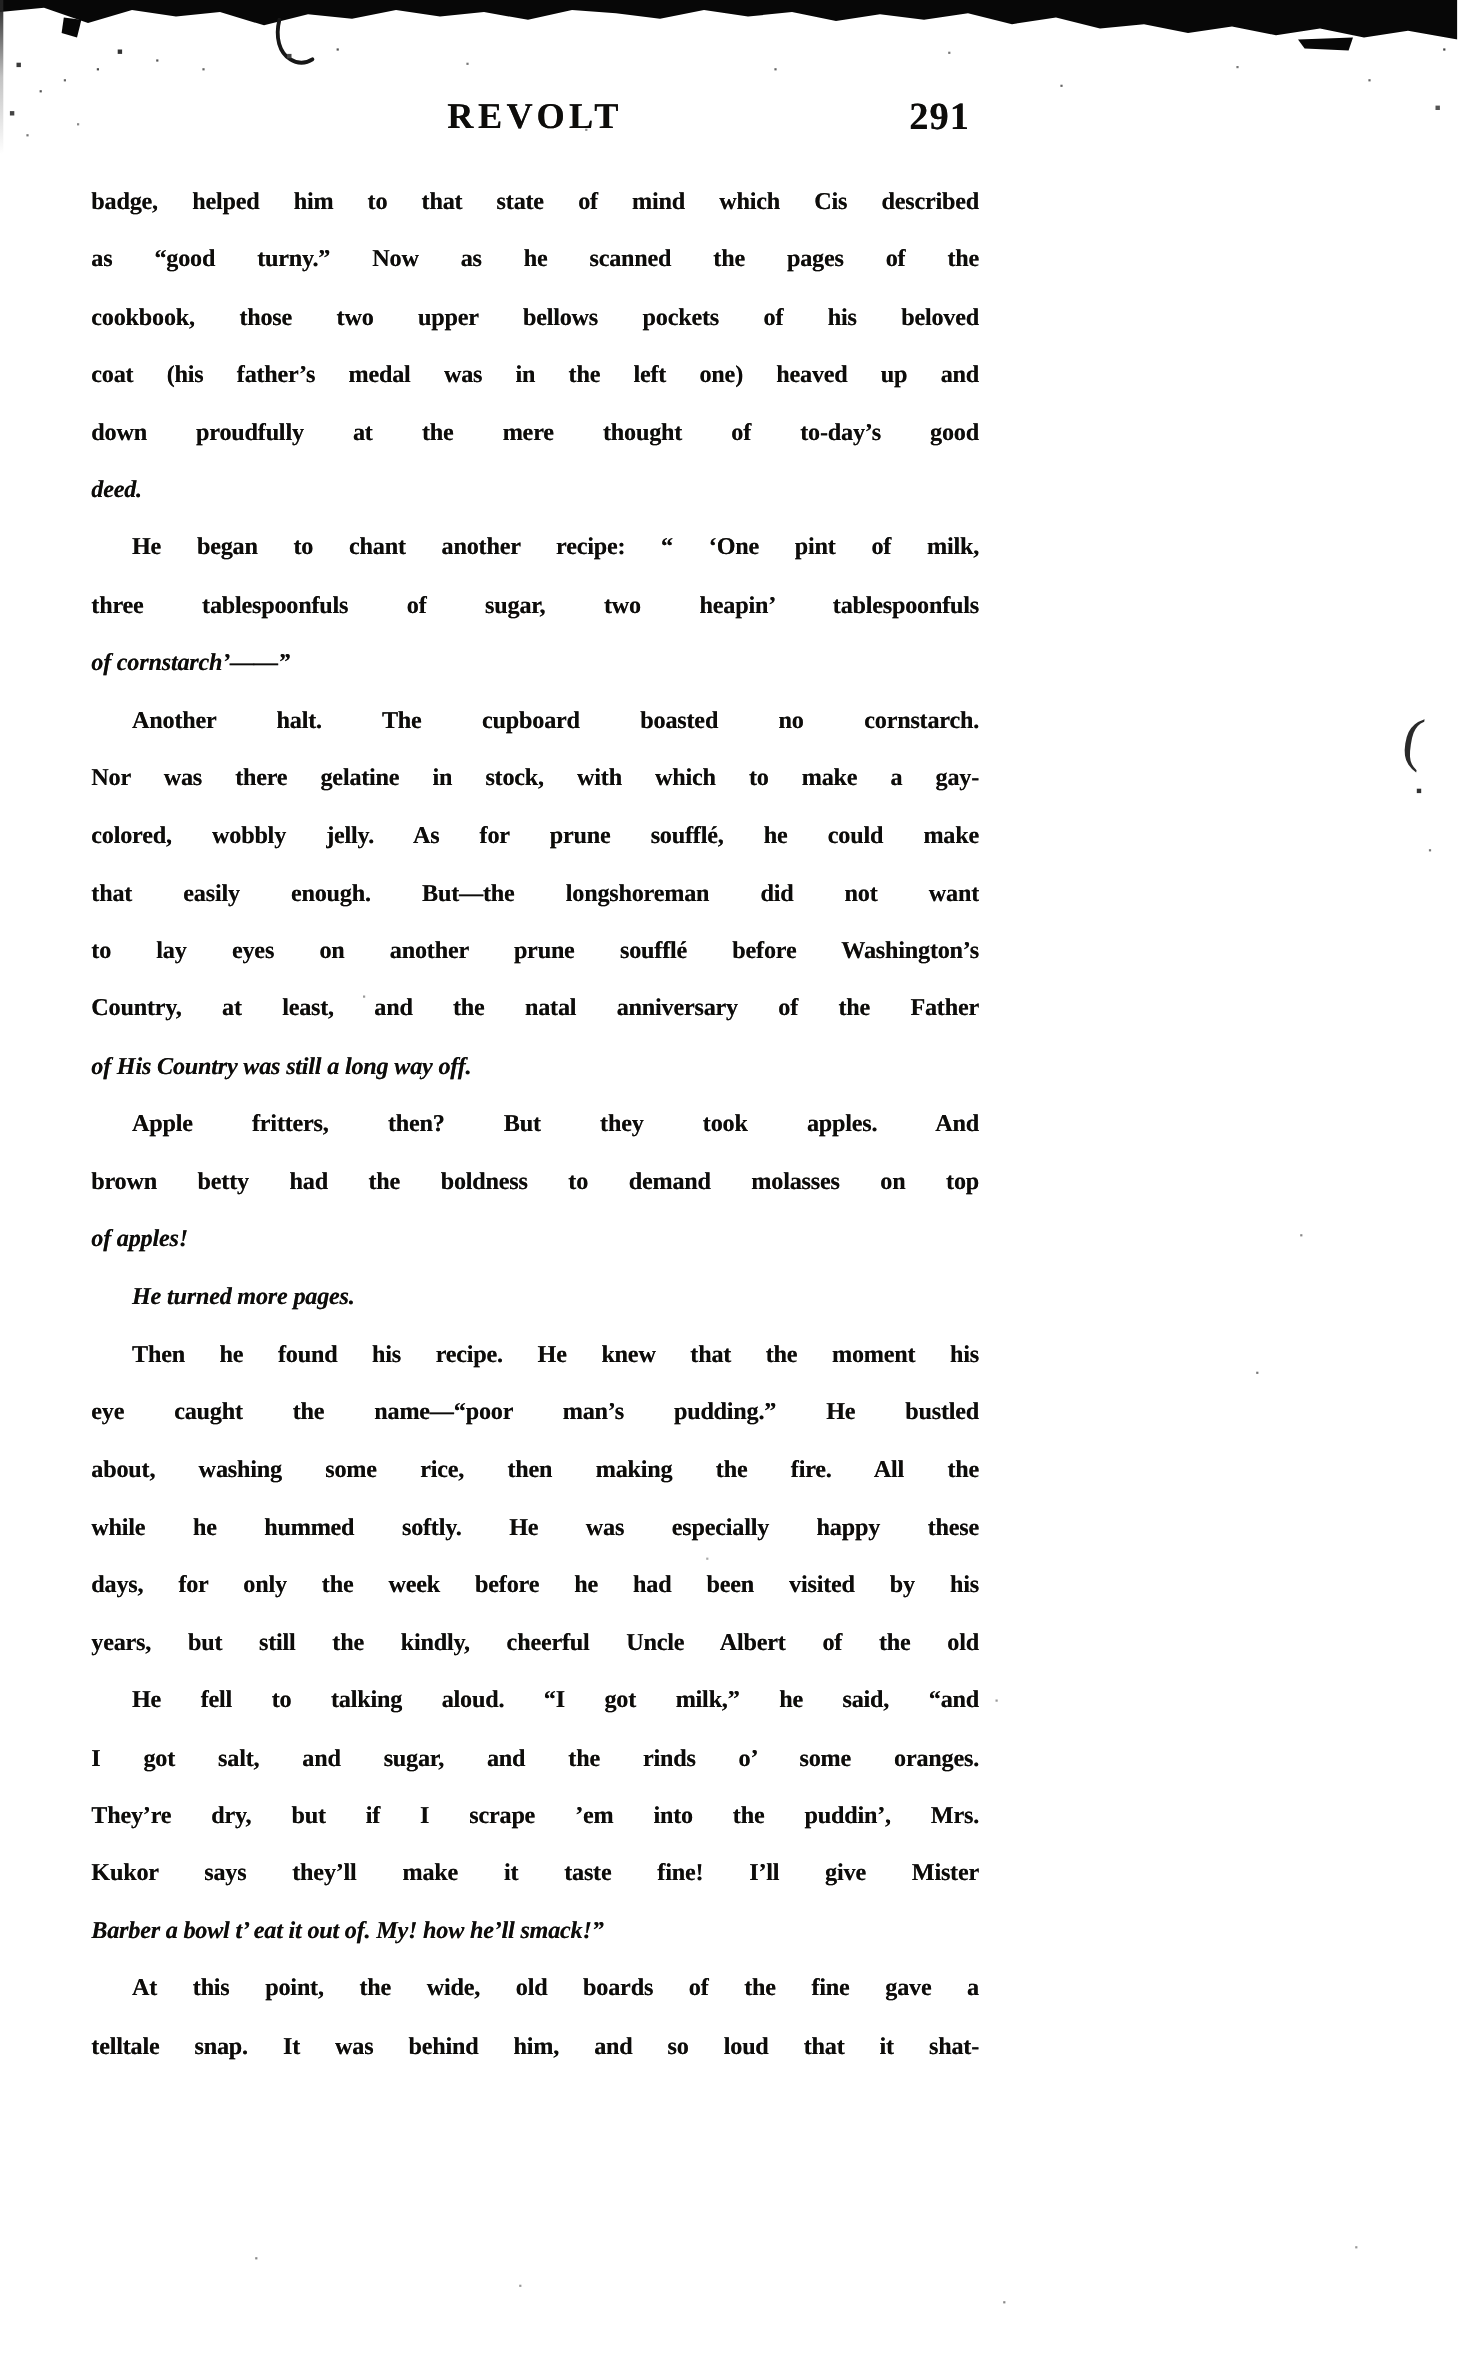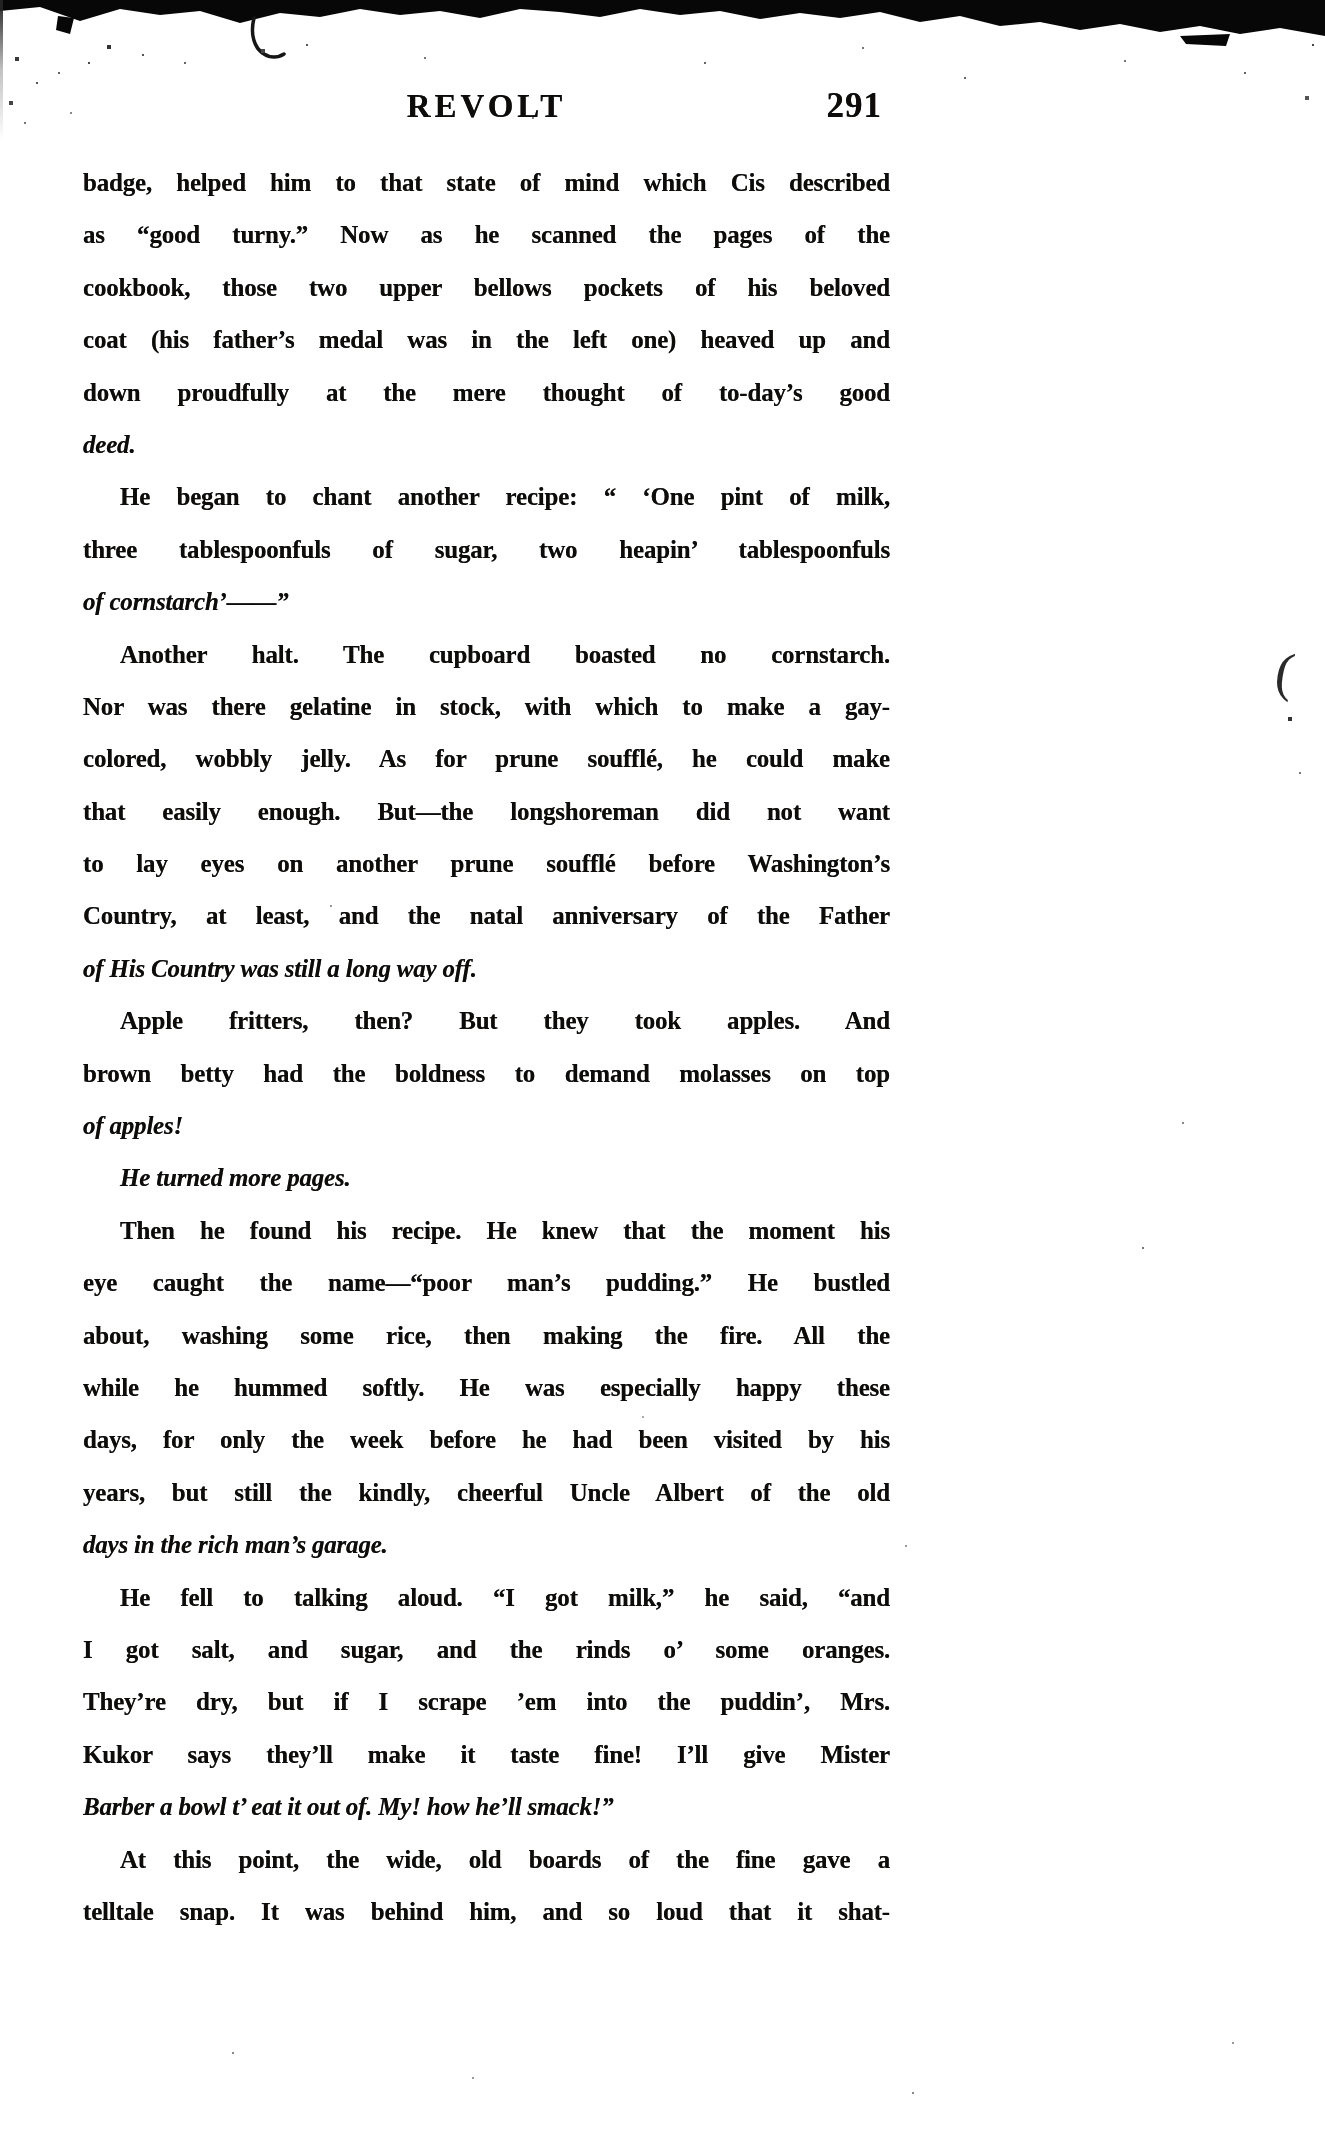--- a/index.html
+++ b/index.html
@@ -28,21 +28,21 @@
     font-size: 33px; font-weight: 700; letter-spacing: 4px;
     text-shadow: 0 0 .5px rgba(0,0,0,.7);
   }
   .page-number {
     position: absolute; right: 8px; top: -2px;
     font-size: 35px; font-weight: 700; letter-spacing: 1px;
     text-shadow: 0 0 .5px rgba(0,0,0,.7);
   }
   .text-block {
     position: absolute; top: 157px; left: 83px; width: 807px;
-    font-size: 25px; font-weight: 700; letter-spacing: -0.2px;
+    font-size: 22px; font-weight: 700; letter-spacing: -0.2px;
   }
   .paragraph { margin: 0; }
   .line {
     line-height: 52.4px; height: 52.4px;
     text-align: justify; text-align-last: justify;
     overflow: hidden;
     text-shadow: 0 0 .6px rgba(13,12,10,.65);
   }
   .line.indent { text-indent: 37px; }
   .line.para-end { text-align-last: left; font-style: italic; }
@@ -126,21 +126,20 @@
       <div class="paragraph">
         <div class="line indent para-end">He turned more pages.</div>
       </div>
       <div class="paragraph">
         <div class="line indent">Then he found his recipe. He knew that the moment his</div>
         <div class="line">eye caught the name—“poor man’s pudding.” He bustled</div>
         <div class="line">about, washing some rice, then making the fire. All the</div>
         <div class="line">while he hummed softly. He was especially happy these</div>
         <div class="line">days, for only the week before he had been visited by his</div>
         <div class="line">years, but still the kindly, cheerful Uncle Albert of the old</div>
-        <div class="line para-end">days in the rich man’s garage.</div>
       </div>
       <div class="paragraph">
         <div class="line indent">He fell to talking aloud. “I got milk,” he said, “and</div>
         <div class="line">I got salt, and sugar, and the rinds o’ some oranges.</div>
         <div class="line">They’re dry, but if I scrape ’em into the puddin’, Mrs.</div>
         <div class="line">Kukor says they’ll make it taste fine! I’ll give Mister</div>
         <div class="line para-end">Barber a bowl t’ eat it out of. My! how he’ll smack!”</div>
       </div>
       <div class="paragraph">
         <div class="line indent">At this point, the wide, old boards of the fine gave a</div>

